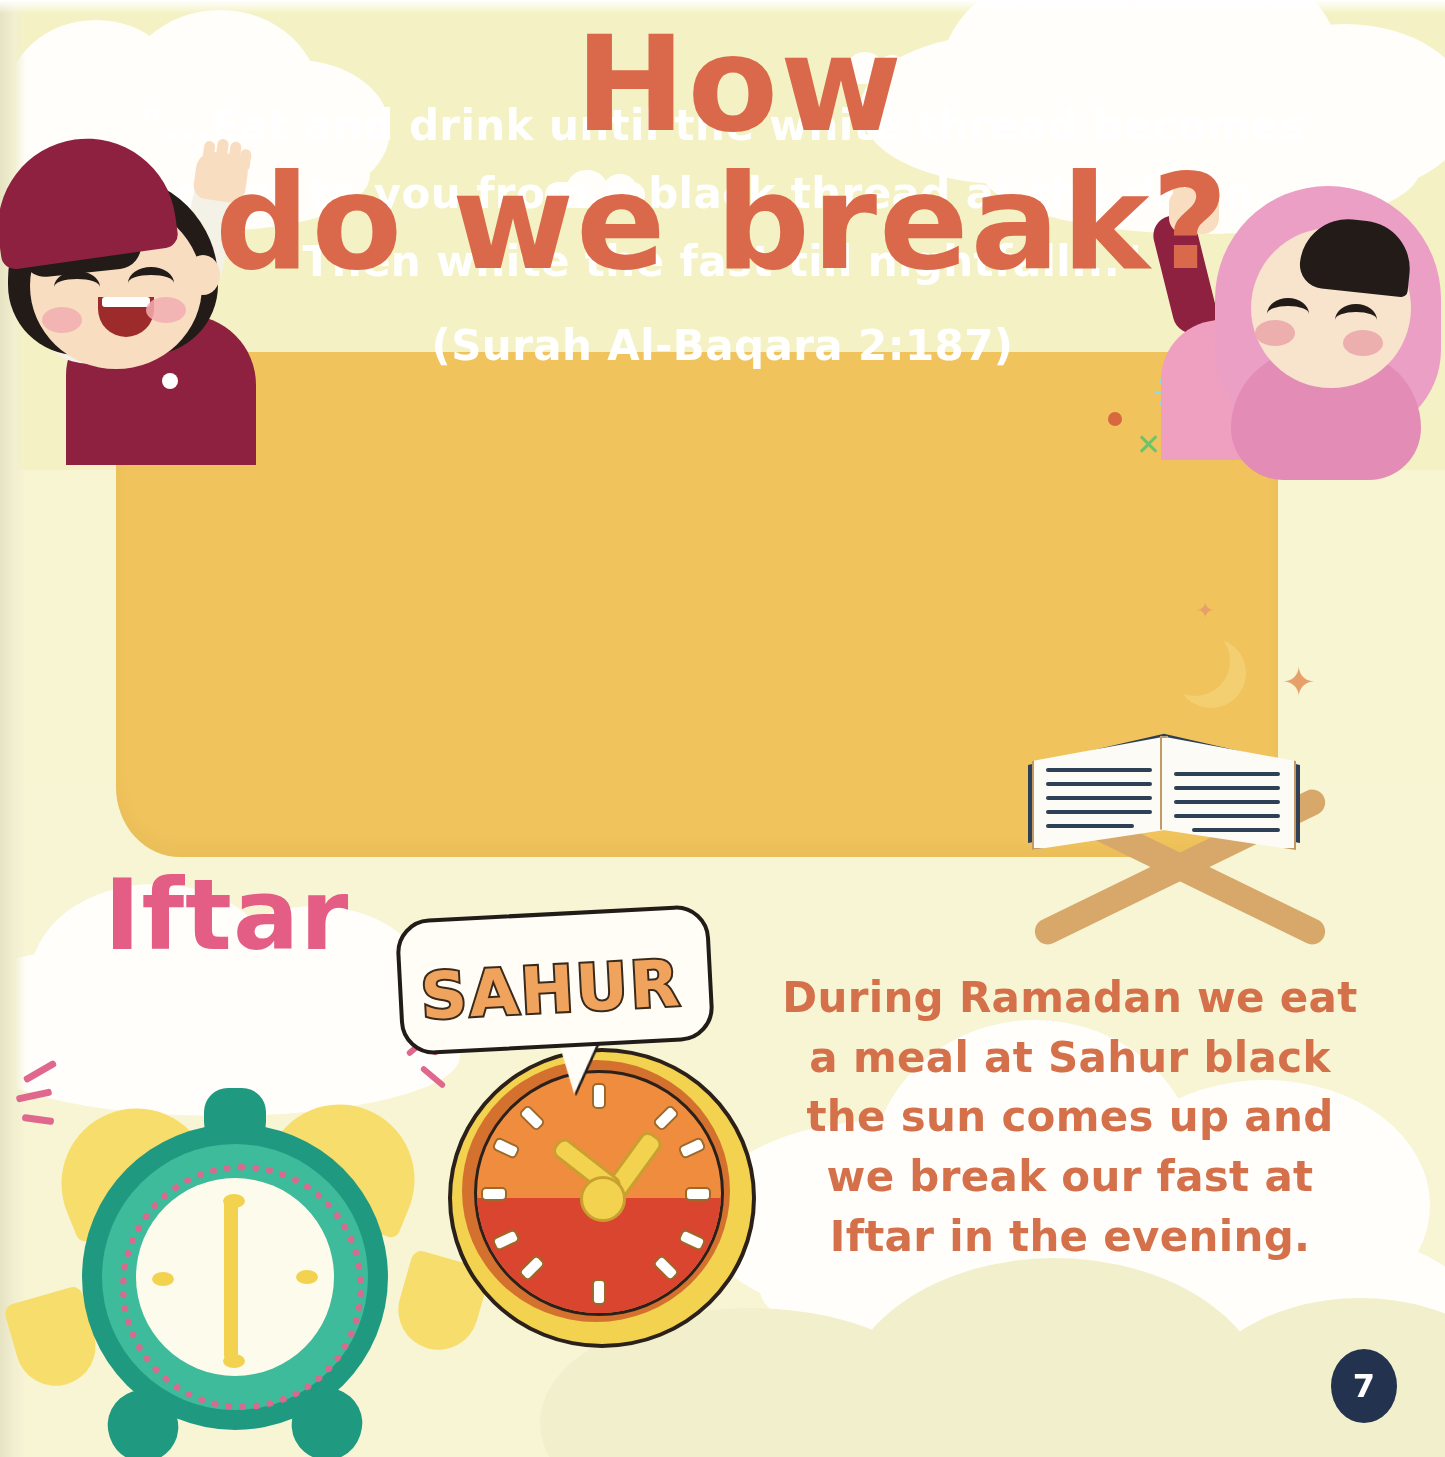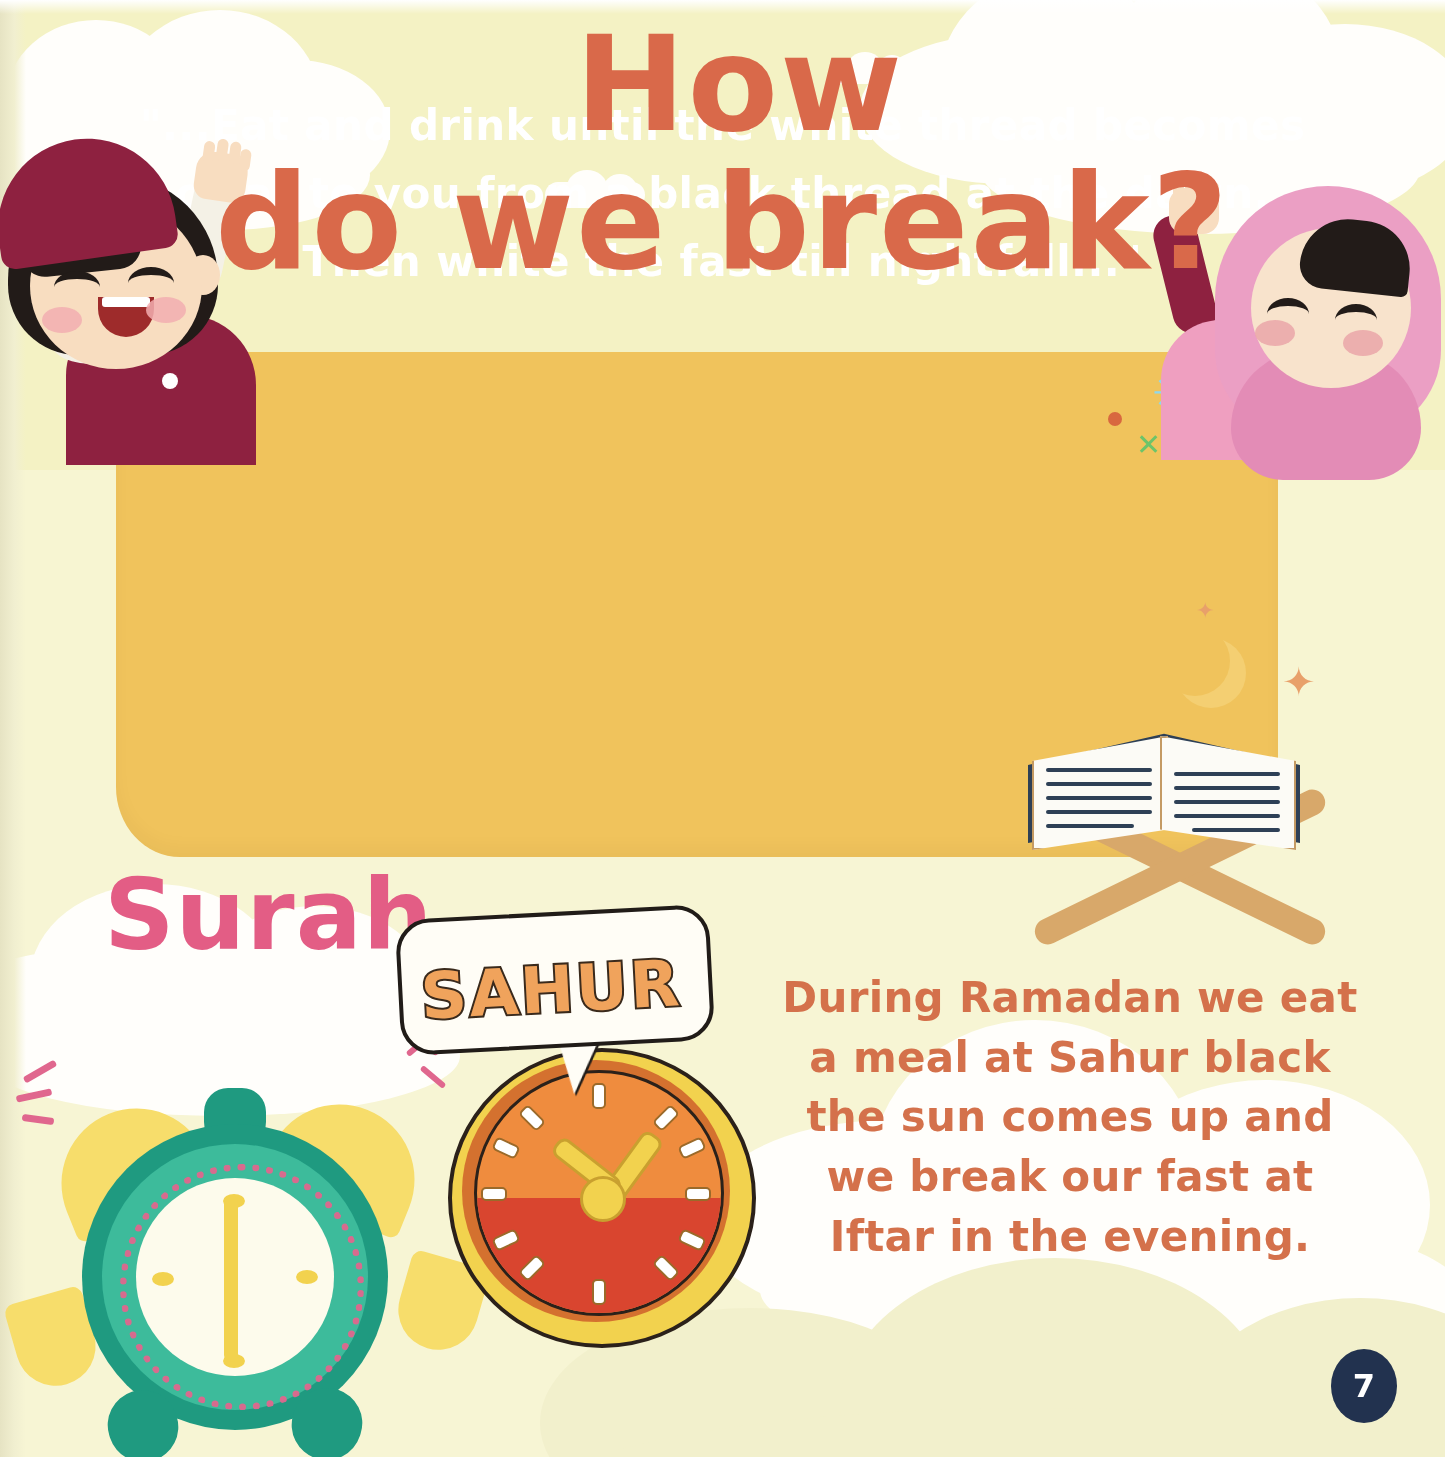--- a/index.html
+++ b/index.html
@@ -306,20 +306,21 @@
   <div class="dot" style="left:1218px;top:374px;width:13px;height:13px;background:#d8683f;"></div>
 
   <div class="crescent" style="left:1160px;top:626px;"></div>
   <div class="spark star4" style="left:1282px;top:662px;color:#e8a06a;font-size:40px;z-index:26;">✦</div>
   <div class="spark star4" style="left:1196px;top:600px;color:#e8a06a;font-size:22px;z-index:26;">✦</div>
 
   <div id="quote-text">
     <span>"...Eat and drink until the white thread becomes</span><br>
     <span>clear to you from a black thread at the dawn.</span><br>
     <span>Then white the fast till nightfall..."</span>
+    <span class="ref">(Surah Al-Baqara 2:187)</span>
   </div>
 
   <div id="quran">
     <div class="reh a"></div>
     <div class="reh b"></div>
     <div class="qbook">
       <div class="qcover"></div>
       <div class="qpage l">
         <div class="qline" style="left:12px;top:30px;width:106px;"></div>
         <div class="qline" style="left:12px;top:44px;width:106px;"></div>
@@ -350,21 +351,21 @@
     <div class="cloud" style="left:60px;top:200px;width:700px;height:160px;"></div>
   </div>
 
   <div class="cloudgrp" style="left:540px;top:1258px;">
     <div class="cloud" style="left:0;top:50px;width:420px;height:230px;background:#f2f0cc;"></div>
     <div class="cloud" style="left:300px;top:0px;width:430px;height:300px;background:#f2f0cc;"></div>
     <div class="cloud" style="left:640px;top:40px;width:360px;height:260px;background:#f2f0cc;"></div>
     <div class="cloud" style="left:0;top:150px;width:1000px;height:180px;background:#f2f0cc;"></div>
   </div>
 
-  <div id="iftar">Surah</div>
+  <div id="iftar">Iftar</div>
 
   <div class="ray" style="left:22px;top:1068px;width:36px;height:7px;transform:rotate(-30deg);"></div>
   <div class="ray" style="left:16px;top:1092px;width:36px;height:7px;transform:rotate(-12deg);"></div>
   <div class="ray" style="left:22px;top:1116px;width:32px;height:7px;transform:rotate(8deg);"></div>
 
   <div id="alarm">
     <div class="al-bell l"></div>
     <div class="al-bell r"></div>
     <div class="al-neck"></div>
     <div class="al-ring"></div>

